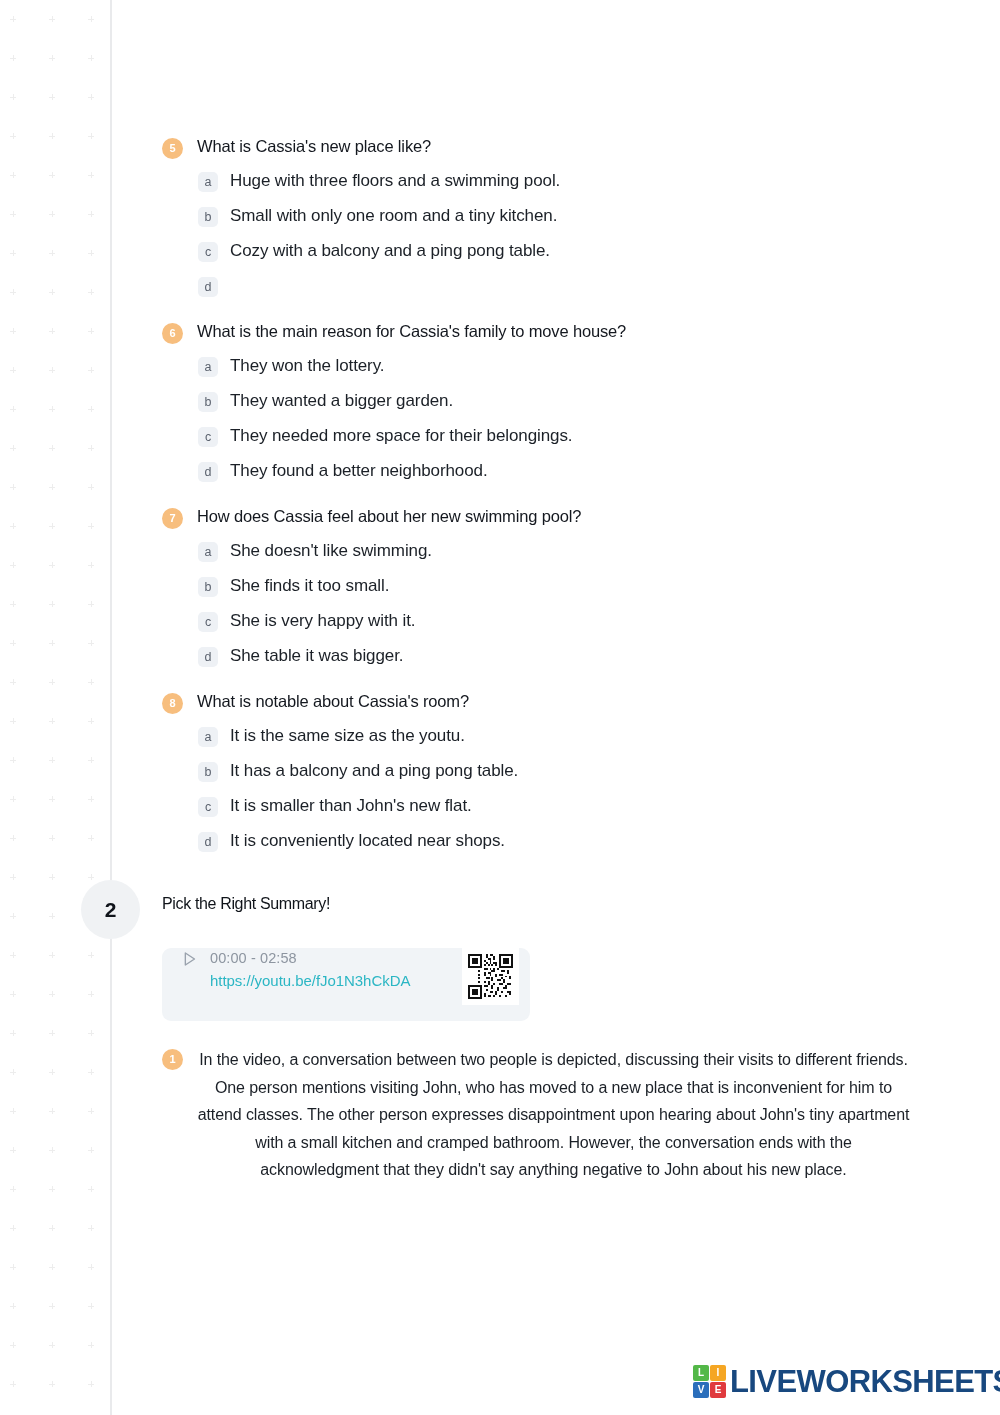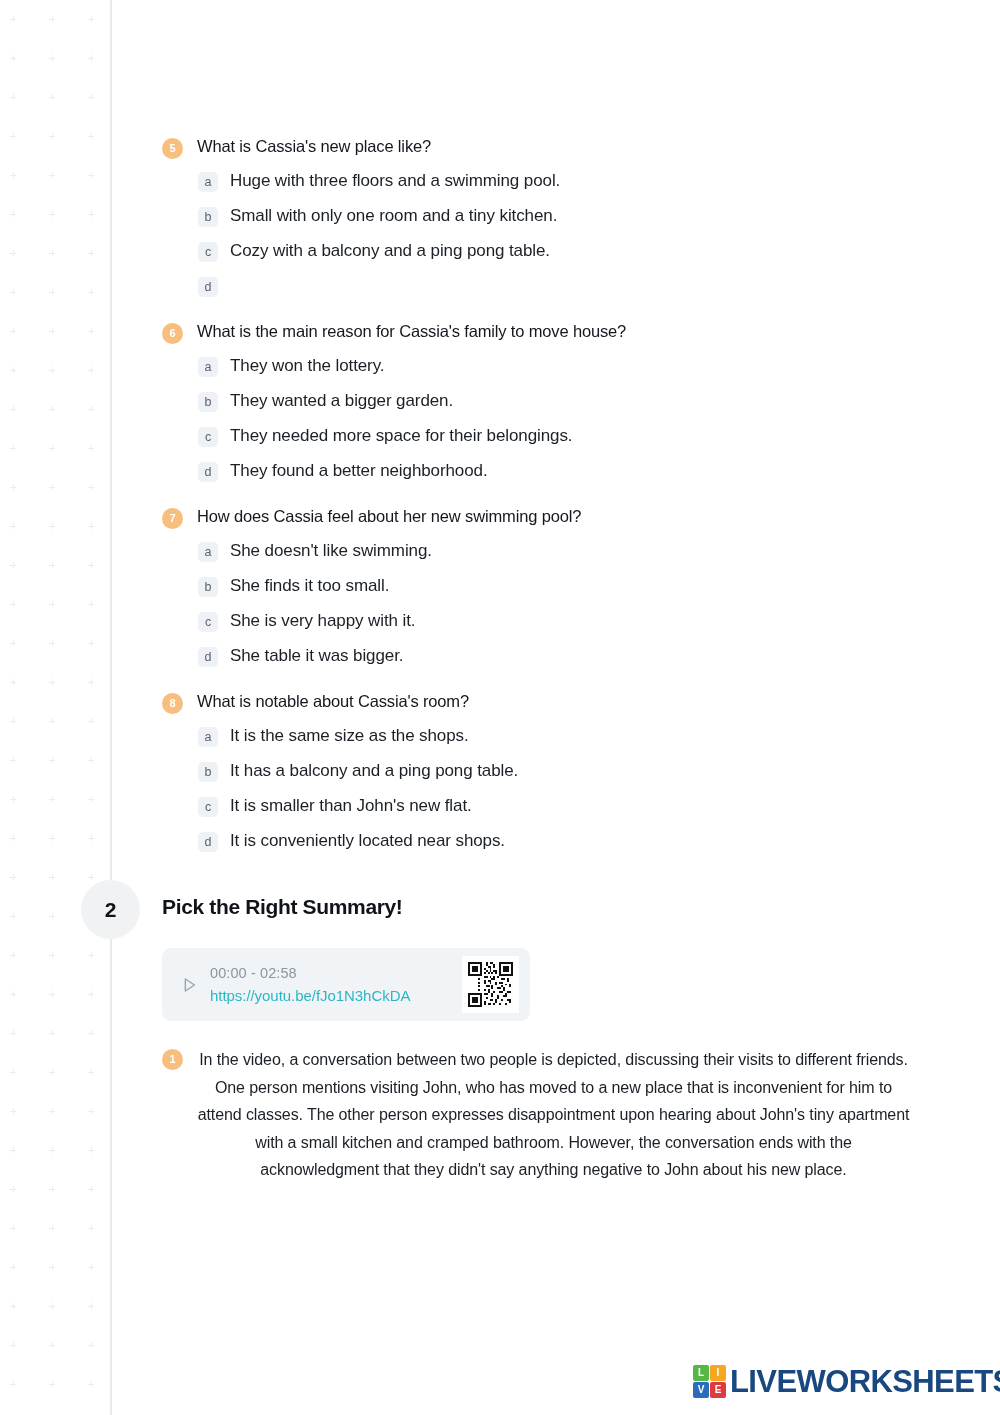--- a/index.html
+++ b/index.html
@@ -134,37 +134,37 @@
     color: #10141a;
     font-size: 21px;
     font-weight: 700;
     line-height: 59px;
     text-align: center;
   }
   .section-title {
     position: absolute;
     left: 162px;
     top: 895px;
-    font-size: 21px;
-    font-weight: 700;
+    font-size: 16px;
+    font-weight: 400;
     color: #10141a;
     letter-spacing: -0.35px;
   }
 
   
   .media-card {
     position: absolute;
     left: 162px;
     top: 948px;
     width: 368px;
     height: 73px;
     background: #f1f4f7;
     border-radius: 9px;
     display: flex;
-    align-items: center;
+    align-items: flex-start;
     box-sizing: border-box;
     padding: 0 11px 0 16px;
   }
   .play-icon {
     flex: 0 0 auto;
     width: 22px;
     height: 22px;
     display: block;
     margin-right: 10px;
   }
@@ -338,21 +338,21 @@
     </div>
 
     <div class="question-block" style="top:690px;">
       <div class="q-head">
         <div class="num-badge">8</div>
         <div class="q-text">What is notable about Cassia's room?</div>
       </div>
       <div class="options">
         <div class="option">
           <div class="opt-chip">a</div>
-          <div class="opt-text">It is the same size as the shops.</div>
+          <div class="opt-text">It is the same size as the youtu.</div>
         </div>
         <div class="option">
           <div class="opt-chip">b</div>
           <div class="opt-text">It has a balcony and a ping pong table.</div>
         </div>
         <div class="option">
           <div class="opt-chip">c</div>
           <div class="opt-text">It is smaller than John's new flat.</div>
         </div>
         <div class="option">

